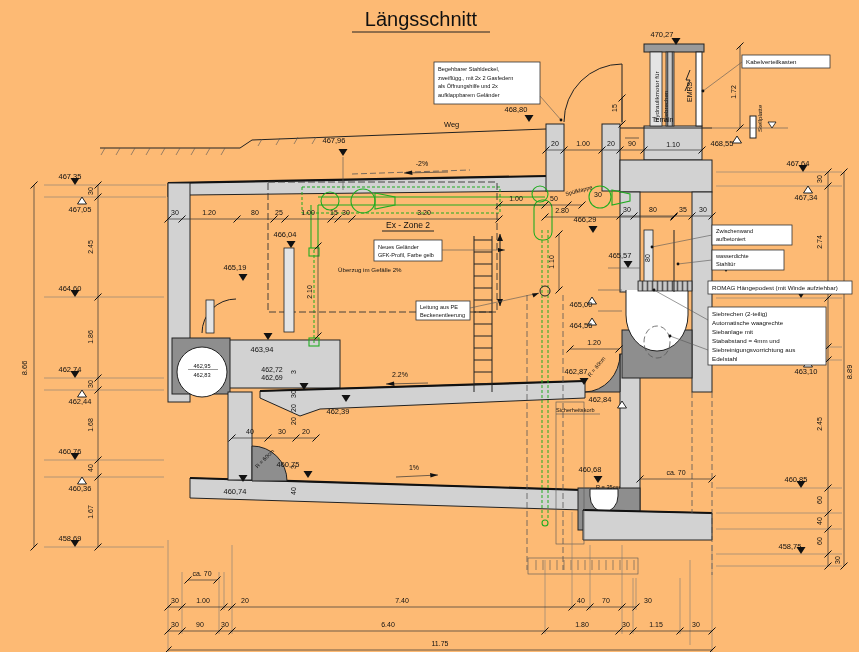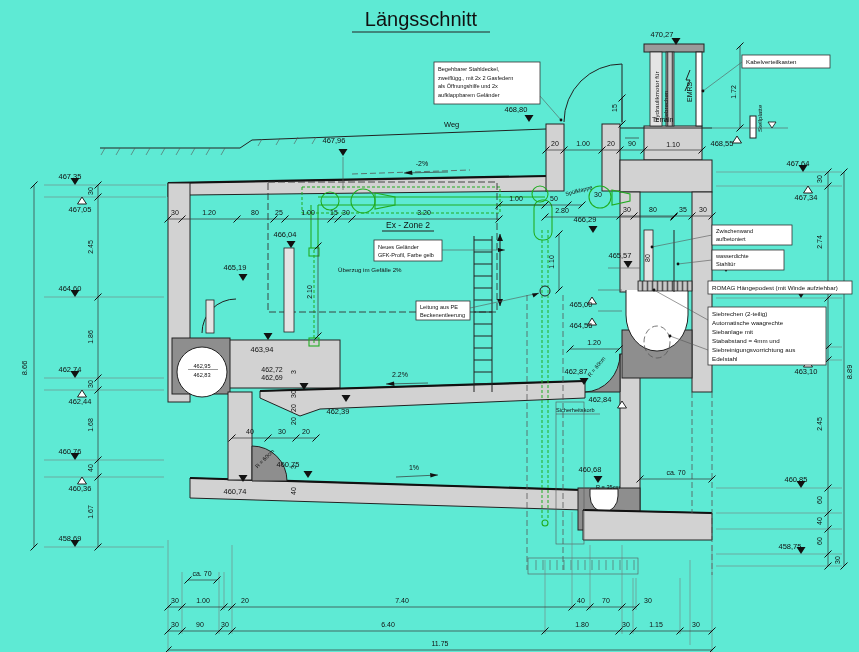--- a/index.html
+++ b/index.html
@@ -1,16 +1,16 @@
 <!DOCTYPE html>
 <html><head>
 <meta charset="utf-8">
 <style>
   html,body{margin:0;padding:0;background:#fff}
-  #wrap{position:relative;width:859px;height:652px;background:#5eead4;font-family:"Liberation Sans",sans-serif}
+  #wrap{position:relative;width:859px;height:652px;background:#fdba74;font-family:"Liberation Sans",sans-serif}
   svg{font-family:"Liberation Sans",sans-serif}
   .s{stroke:#222;stroke-width:1;fill:none}
   .s2{stroke:#111;stroke-width:2.2;fill:none}
   .sthin{stroke:#555;stroke-width:.6;fill:none}
   .w{stroke:#777;stroke-width:.55;fill:none}
   .dim{stroke:#333;stroke-width:.7;fill:none}
   .cl{fill:#d2d2d2;stroke:#222;stroke-width:1}
   .cll{fill:#e4e4e4;stroke:#222;stroke-width:.8}
   .cd{fill:#8e8e8e;stroke:#222;stroke-width:1}
   .wh{fill:#fff;stroke:#222;stroke-width:1}

